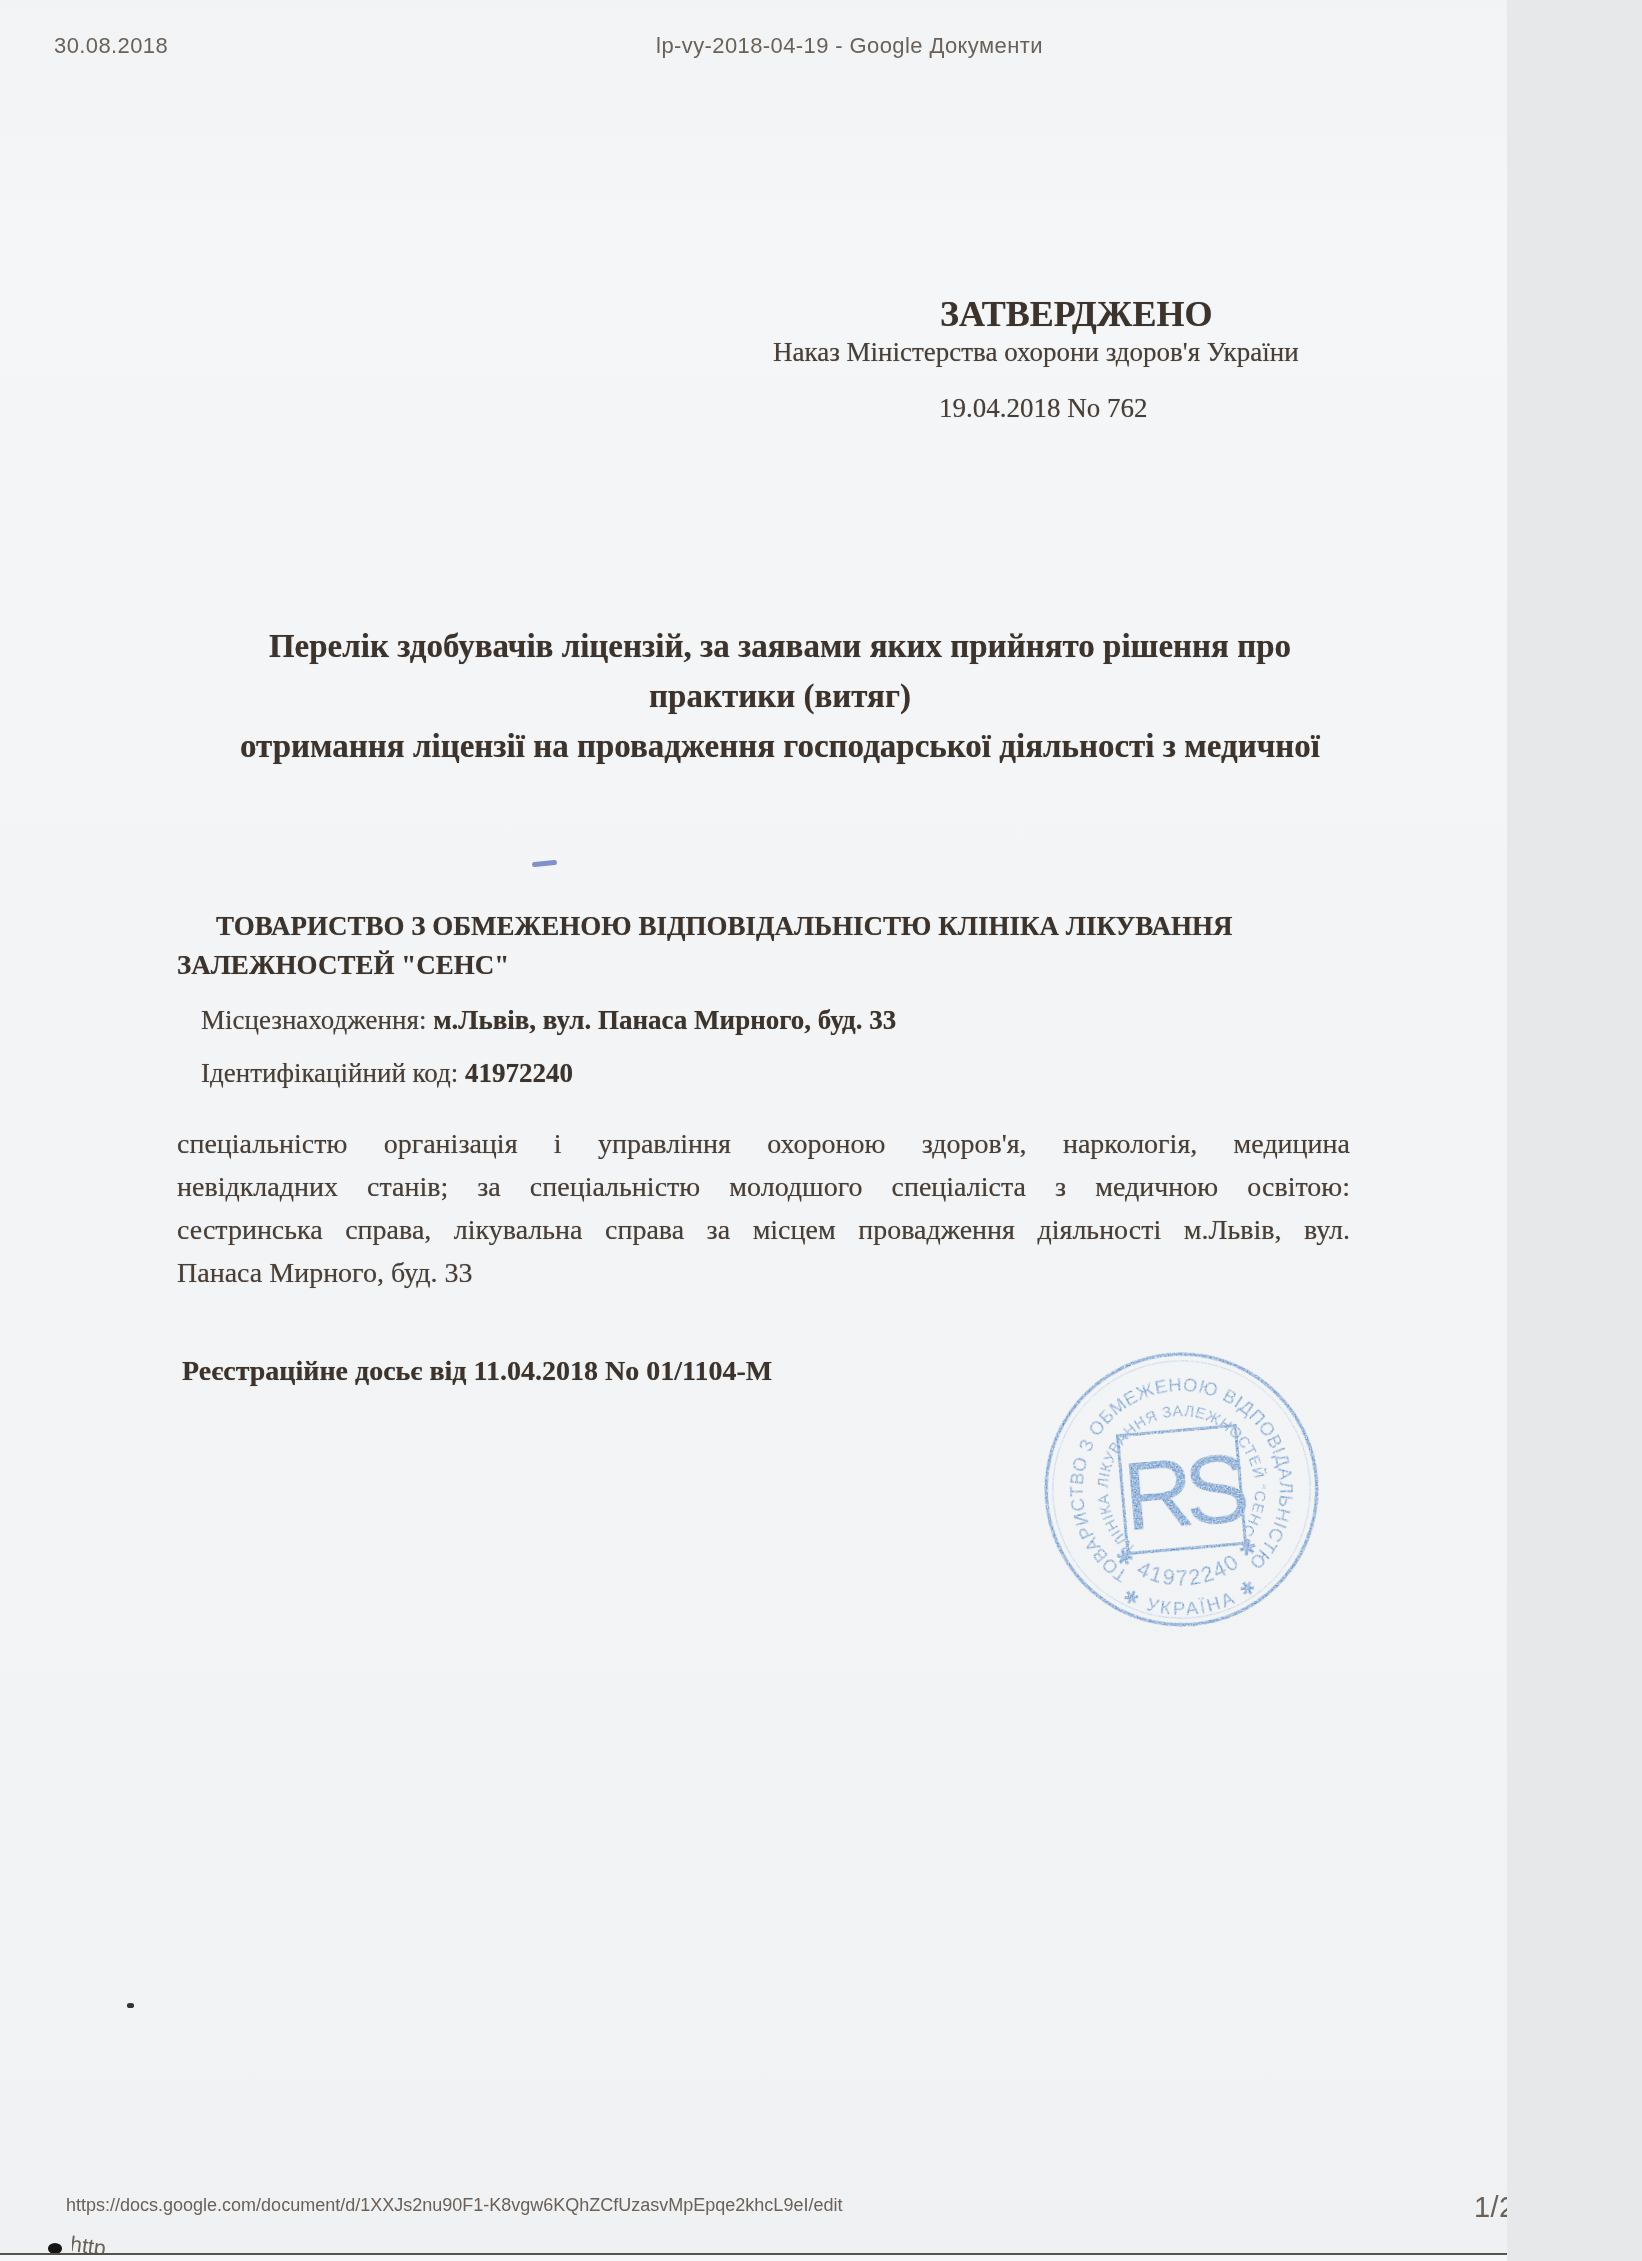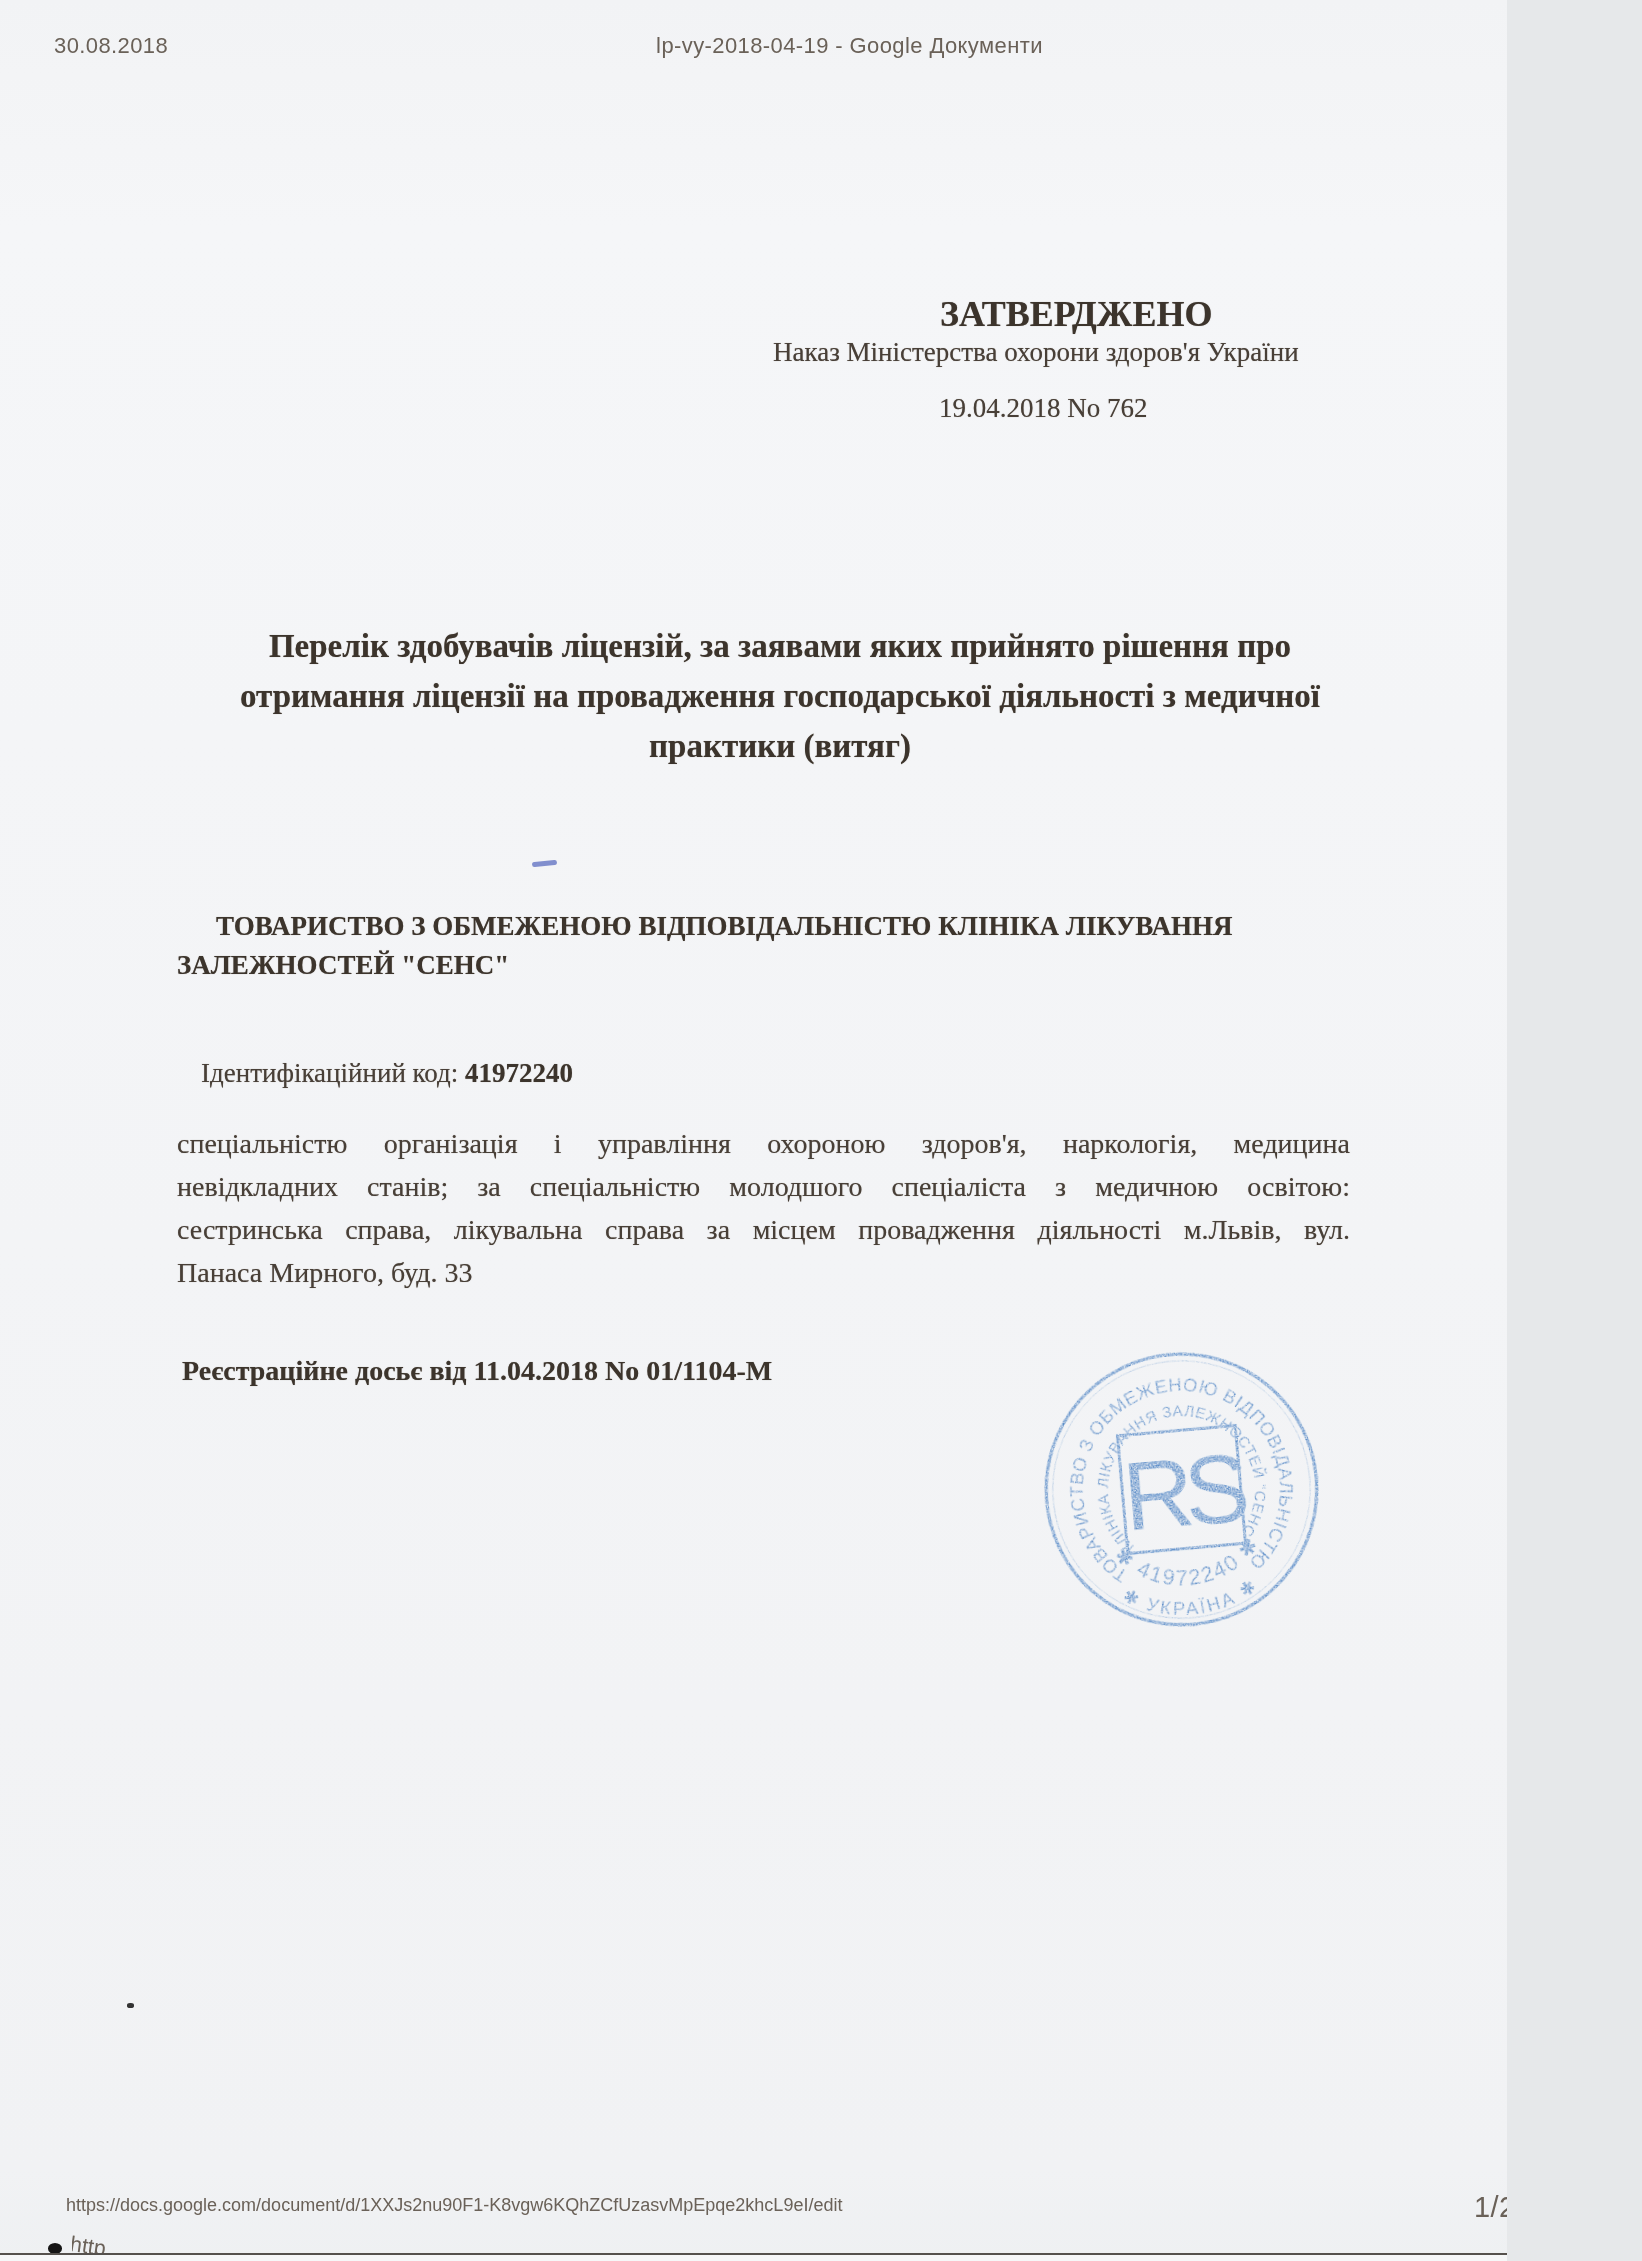--- a/index.html
+++ b/index.html
@@ -57,27 +57,30 @@
 
   <div class="print hdr-date">30.08.2018</div>
   <div class="print hdr-title">lp-vy-2018-04-19 - Google Документи</div>
 
   <div class="appr-line appr-bold scan-text" style="left:940px;top:281px;">ЗАТВЕРДЖЕНО</div>
   <div class="appr-line scan-text" style="left:773px;top:337px;">Наказ Міністерства охорони здоров'я України</div>
   <div class="appr-line scan-text" style="left:939px;top:393px;">19.04.2018 No 762</div>
 
   <div class="doc-title scan-text">
     <div>Перелік здобувачів ліцензій, за заявами яких прийнято рішення про</div>
+    <div>практики (витяг)</div>
     <div>отримання ліцензії на провадження господарської діяльності з медичної</div>
-    <div>практики (витяг)</div>
   </div>
 
   <div class="company scan-text">
     <div class="indent">ТОВАРИСТВО З ОБМЕЖЕНОЮ ВІДПОВІДАЛЬНІСТЮ КЛІНІКА ЛІКУВАННЯ</div>
     <div>ЗАЛЕЖНОСТЕЙ "СЕНС"</div>
+  </div>
+  <div class="kv scan-text" style="top:1005px;">
+    <span>Місцезнаходження: </span><b>м.Львів, вул. Панаса Мирного, буд. 33</b>
   </div>
   <div class="kv scan-text" style="top:1058px;">
     <span>Ідентифікаційний код: </span><b>41972240</b>
   </div>
 
   <div class="para scan-text">
     <div class="just">спеціальністю організація і управління охороною здоров'я, наркологія, медицина</div>
     <div class="just">невідкладних станів; за спеціальністю молодшого спеціаліста з медичною освітою:</div>
     <div class="just">сестринська справа, лікувальна справа за місцем провадження діяльності м.Львів, вул.</div>
     <div>Панаса Мирного, буд. 33</div>

